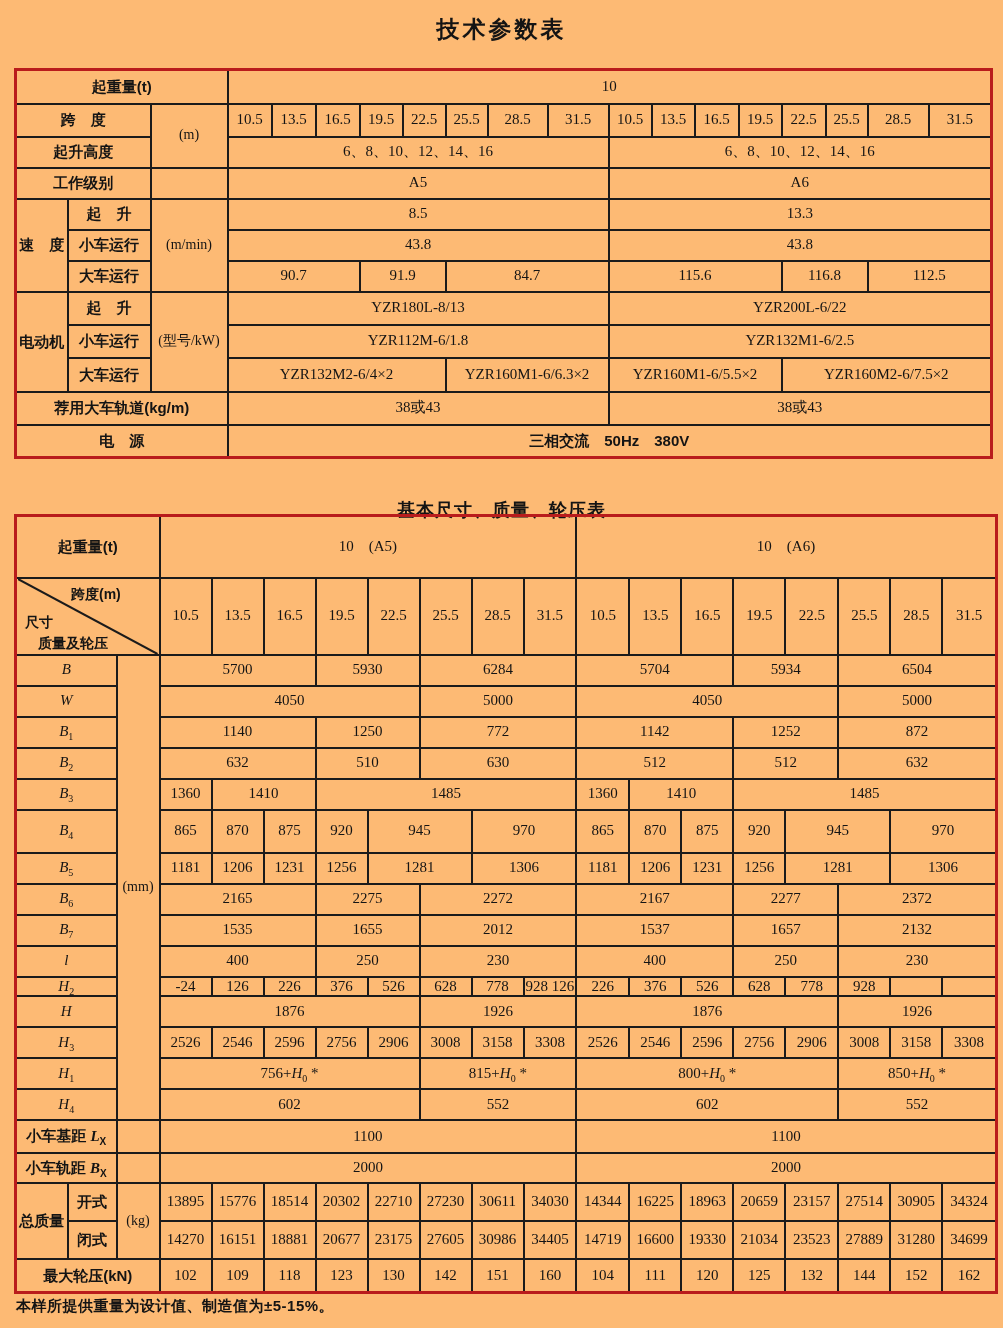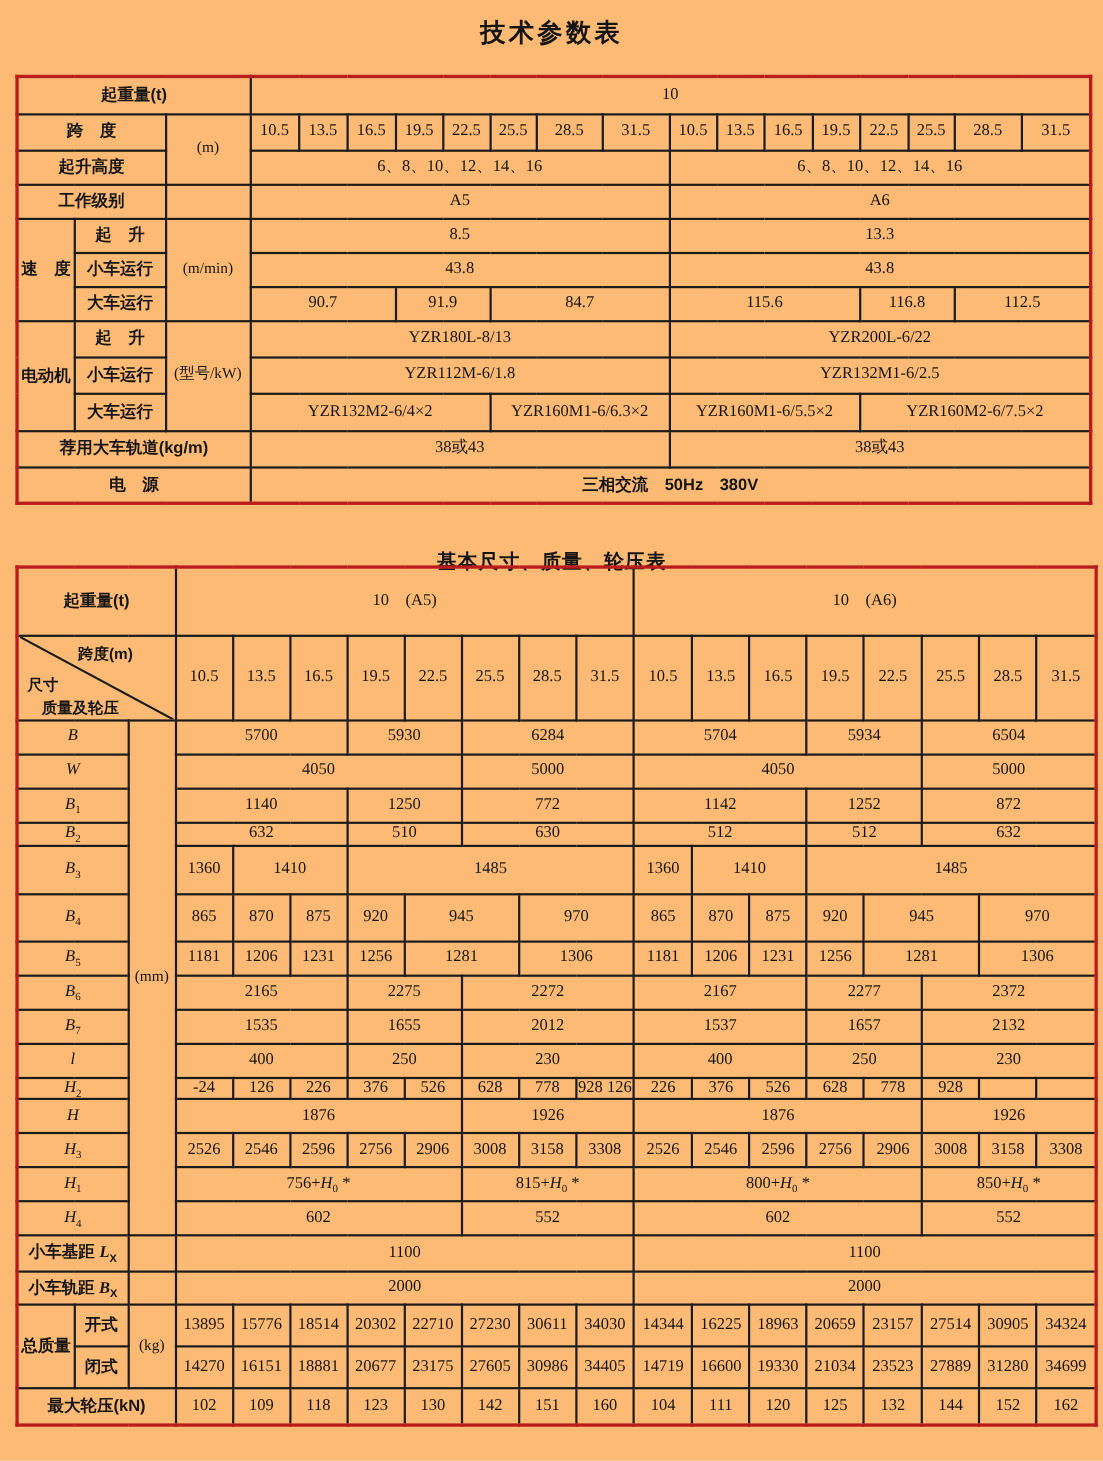--- a/index.html
+++ b/index.html
@@ -235,30 +235,30 @@
         </tr>
         <tr style="height: 31px;">
           <td colspan="2" class="num"><i>B</i><sub>1</sub></td>
           <td colspan="3" class="num">1140</td>
           <td colspan="2" class="num">1250</td>
           <td colspan="3" class="num">772</td>
           <td colspan="3" class="num">1142</td>
           <td colspan="2" class="num">1252</td>
           <td colspan="3" class="num">872</td>
         </tr>
-        <tr style="height: 21px;">
+        <tr style="height: 31px;">
           <td colspan="2" class="num"><i>B</i><sub>2</sub></td>
           <td colspan="3" class="num">632</td>
           <td colspan="2" class="num">510</td>
           <td colspan="3" class="num">630</td>
           <td colspan="3" class="num">512</td>
           <td colspan="2" class="num">512</td>
           <td colspan="3" class="num">632</td>
         </tr>
-        <tr style="height: 44px;">
+        <tr style="height: 31px;">
           <td colspan="2" class="num"><i>B</i><sub>3</sub></td>
           <td class="num">1360</td>
           <td colspan="2" class="num">1410</td>
           <td colspan="5" class="num">1485</td>
           <td class="num">1360</td>
           <td colspan="2" class="num">1410</td>
           <td colspan="5" class="num">1485</td>
         </tr>
         <tr style="height: 43px;">
           <td colspan="2" class="num"><i>B</i><sub>4</sub></td>
@@ -442,13 +442,14 @@
           <td class="num">111</td>
           <td class="num">120</td>
           <td class="num">125</td>
           <td class="num">132</td>
           <td class="num">144</td>
           <td class="num">152</td>
           <td class="num">162</td>
         </tr>
       </tbody>
     </table>
+  <div class="footnote">本样所提供重量为设计值、制造值为±5-15%。</div>
 </div>
 
 </body></html>

